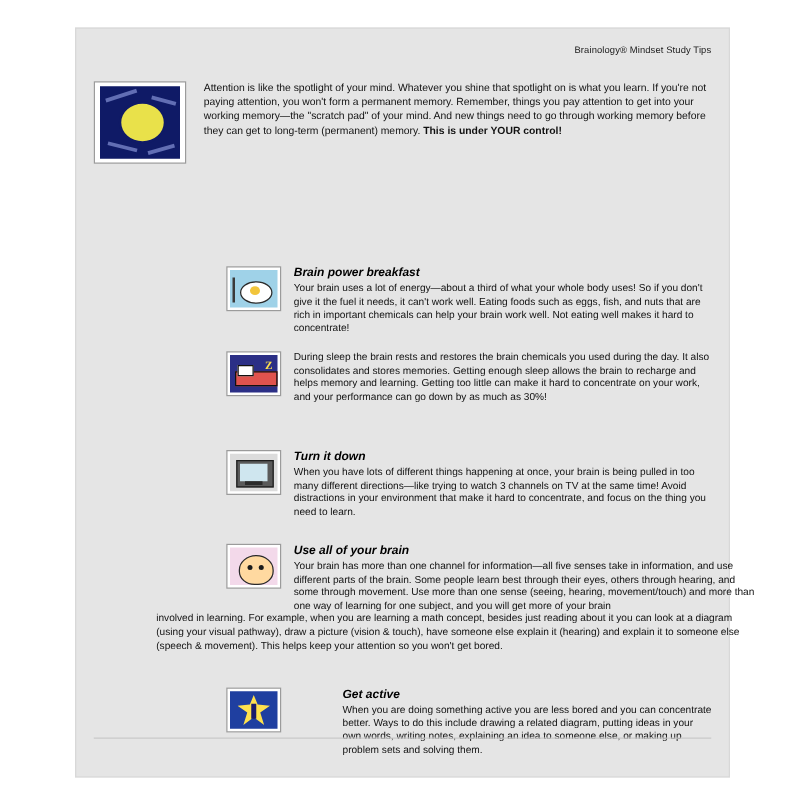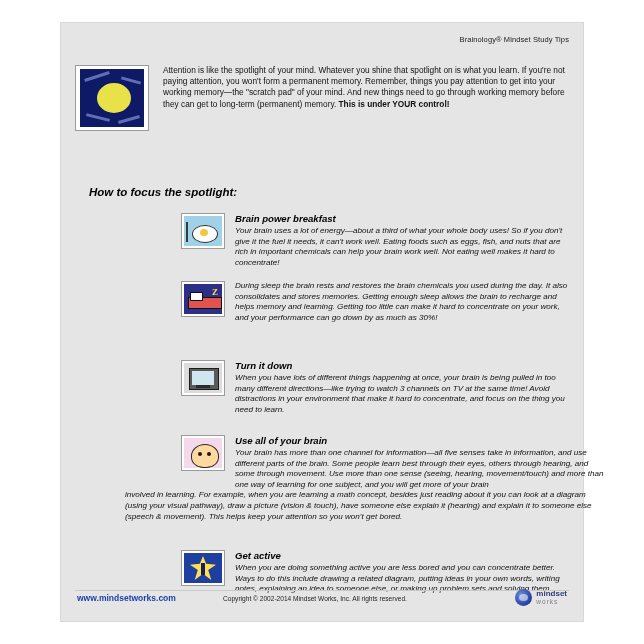--- a/index.html
+++ b/index.html
@@ -132,21 +132,20 @@
     font-size: 9.6px;
     font-weight: bold;
     font-style: italic;
     color: #000;
   }
   .tip p {
     margin: 0;
     font-size: 8.1px;
     line-height: 10.6px;
     color: #111;
-    font-style: italic;
   }
   .tip.wide .tiptext {
     width: 372px;
   }
   .tip.wide p.overflow {
     width: 482px;
     margin-left: -110px;
   }
   
   .footer-rule {
@@ -289,21 +288,20 @@
             <div class="streak s4"></div>
             <div class="sun"></div>
           </div>
         </div>
       </div>
       <div class="top-text">
         <p class="body"><span>Attention is like the spotlight of your mind.  Whatever you shine that spotlight on is what you learn.  If you're not paying attention, you won't form a permanent memory.  Remember, things you pay attention to get into your working memory—the "scratch pad" of your mind.  And new things need to go through working memory before they can get to long-term (permanent) memory.  </span><span class="bold-inline">This is under YOUR control!</span></p>
       </div>
     </div>
 
-    <div class="subhead">How to focus the spotlight:</div>
 
     <div class="tip" style="top:190px;">
       <div class="thumb">
         <div class="thumb-inner">
             <div class="thumb-breakfast">
               <div class="plate"></div>
               <div class="yolk"></div>
               <div class="fork"></div>
             </div>
           </div>
@@ -355,42 +353,31 @@
             </div>
           </div>
       </div>
       <div class="tiptext">
         <h2>Use all of your brain</h2>
         <p>Your brain has more than one channel for information—all five senses take in information, and use different parts of the brain.  Some people learn best through their eyes, others through hearing, and some through movement. Use more than one sense (seeing, hearing, movement/touch) and more than one way of learning for one subject, and you will get more of your brain</p>
         <p class="overflow">involved in learning.  For example, when you are learning a math concept, besides just reading about it you can look at a diagram (using your visual pathway), draw a picture (vision &amp; touch), have someone else explain it (hearing) and explain it to someone else (speech &amp; movement).  This helps keep your attention so you won't get bored.</p>
       </div>
     </div>
 
-    <div class="tip" style="top:527px;">
+    <div class="tip" style="top:527px;gap:39px;">
       <div class="thumb">
         <div class="thumb-inner">
             <div class="thumb-active">
               <div class="burst"></div>
               <div class="figure"></div>
             </div>
           </div>
       </div>
       <div class="tiptext">
         <h2>Get active</h2>
         <p>When you are doing something active you are less bored and you can concentrate better.  Ways to do this include drawing a related diagram, putting ideas in your own words, writing notes, explaining an idea to someone else, or making up problem sets and solving them.</p>
       </div>
     </div>
 
     <div class="footer-rule"></div>
-    <div class="footer">
-      <div class="url">www.mindsetworks.com</div>
-      <div class="copy">Copyright © 2002-2014 Mindset Works, Inc.  All rights reserved.</div>
-      <div class="logo">
-        <div class="mark"></div>
-        <div class="words">
-          <span class="w1">mindset</span>
-          <span class="w2">works</span>
-        </div>
-      </div>
-    </div>
 
   </div>
 </div>
 
 </body></html>

